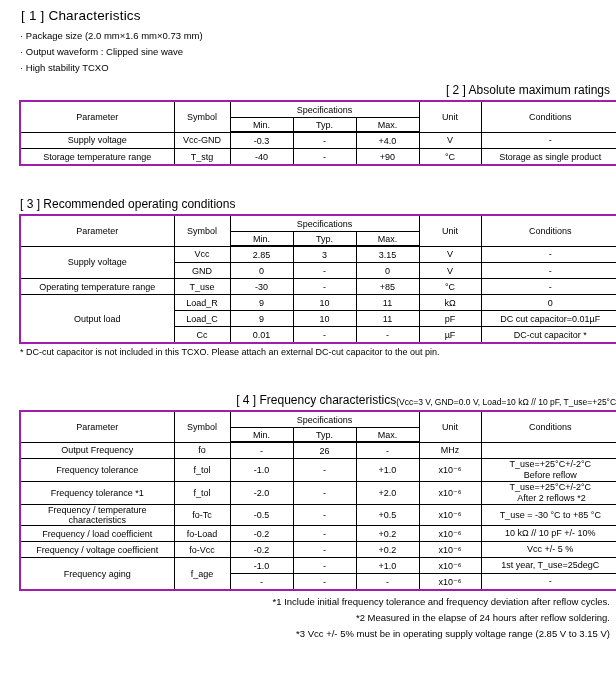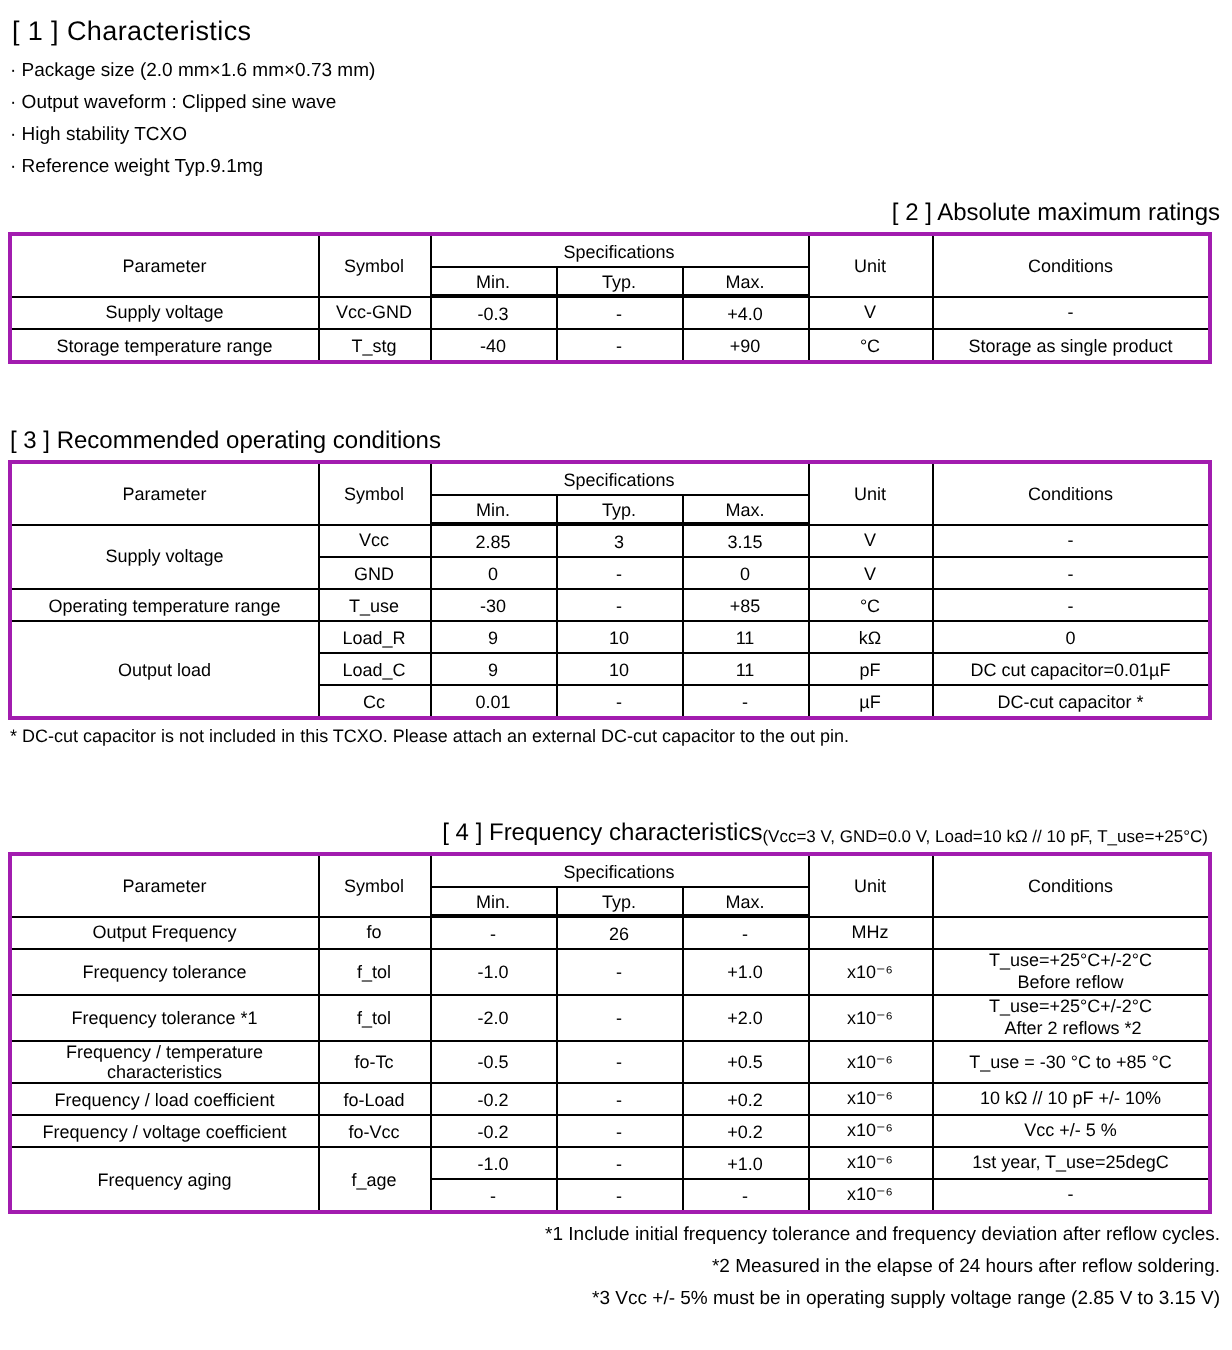--- a/index.html
+++ b/index.html
@@ -1,21 +1,21 @@
 <!DOCTYPE html>
 <html><head>
 <meta charset="utf-8">
 <style>
   html,body { margin:0; padding:0; background:#fff; }
   body {
     width:616px; height:675px; overflow:hidden;
     font-family:"Liberation Sans","DejaVu Sans",sans-serif;
     color:#000000;
   }
-  .page { box-sizing:border-box; width:616px; height:675px; padding:6px 6px 0 4px; }
+  .page { box-sizing:border-box; width:616px; height:675px; padding:6px 6px 0 19px; }
 
   .title-main { font-size:13.5px; margin:2px 0 5px 2px; letter-spacing:0.2px; }
   .bullet { font-size:9.5px; line-height:16px; margin-left:1px; }
 
   .sec-title { font-size:12px; margin:0 0 3px 1px; }
   .gap-a { margin-top:7px;text-align:right; }
   .gap-b { margin-top:31px; }
   .gap-c { margin-top:36px; }
 
   table.spec { border-collapse:collapse; table-layout:fixed; width:600px; border:2px solid #a21caf; }
@@ -44,21 +44,20 @@
 </head>
 <body>
 
 <div class="page">
 
   <div class="title-main">[ 1 ]  Characteristics</div>
   <div>
     <div class="bullet">· Package size (2.0 mm×1.6 mm×0.73 mm)</div>
     <div class="bullet">· Output waveform : Clipped sine wave</div>
     <div class="bullet">· High stability TCXO</div>
-    <div class="bullet">· Reference weight Typ.9.1mg</div>
   </div>
 
   <div class="sec-title gap-a">[ 2 ] Absolute maximum ratings</div>
   <table class="spec">
     <colgroup>
         <col style="width:154px">
         <col style="width:56px">
         <col style="width:63px">
         <col style="width:63px">
         <col style="width:63px">

